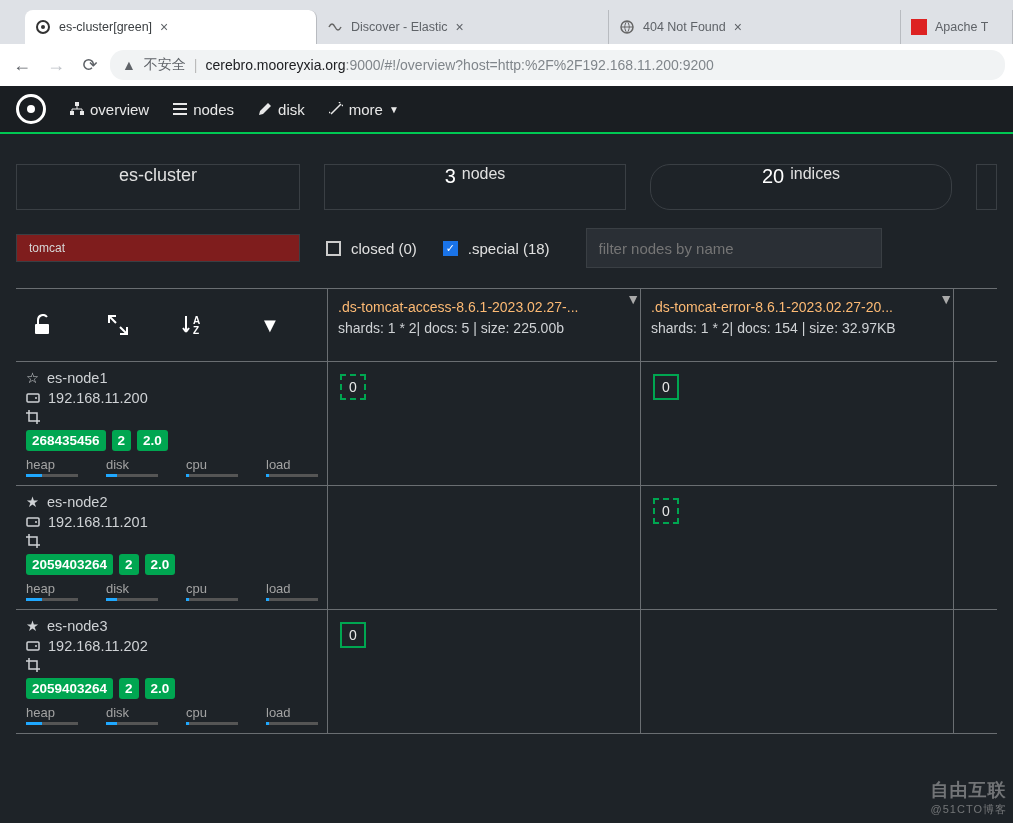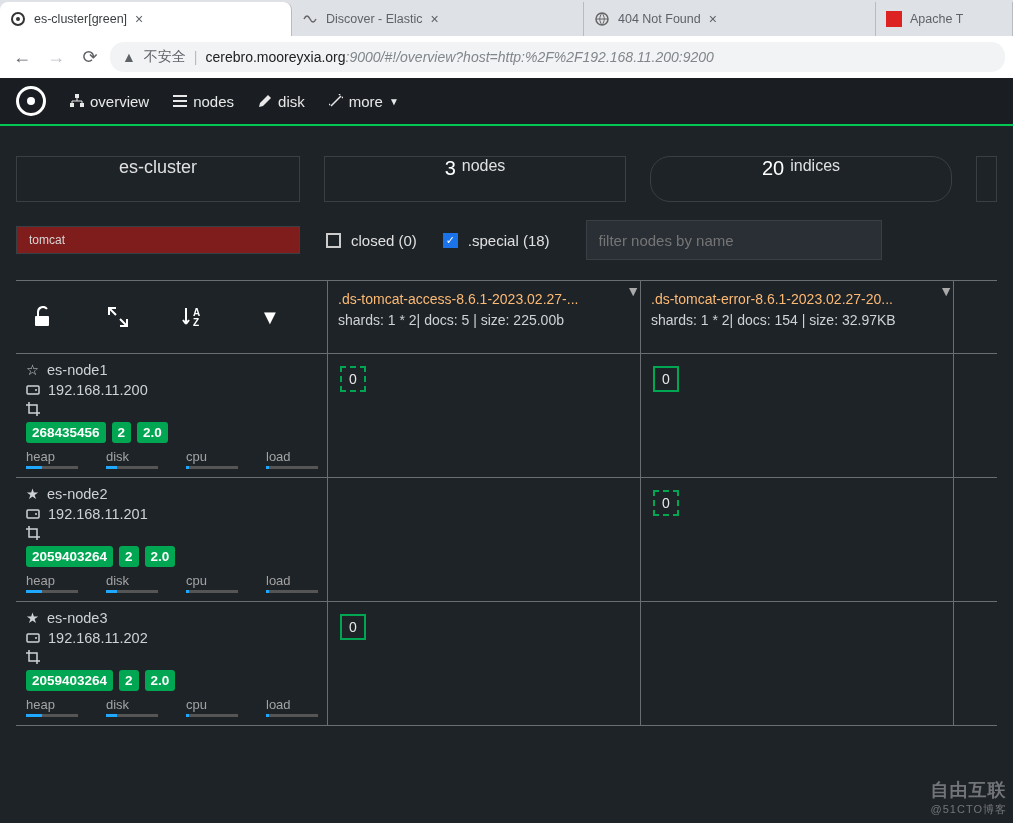--- a/index.html
+++ b/index.html
@@ -1,33 +1,33 @@
 <!DOCTYPE html>
 <html><head>
 <meta charset="utf-8">
 <style>
 * { margin: 0; padding: 0; box-sizing: border-box; font-family: -apple-system, "Segoe UI", Arial, sans-serif; }
 body { background: #fff; width: 1013px; height: 823px; overflow: hidden; }
 
 
-.browser-tabs { display: flex; background: #dee1e6; height: 36px; align-items: flex-end; }
+.browser-tabs { display: flex; background: #dee1e6; height: 44px; align-items: flex-end; padding-left: 25px; }
 .tab { display: flex; align-items: center; height: 34px; padding: 0 10px; font-size: 12.5px; color: #5f6368; border-right: 1px solid #b8bbc0; min-width: 0; }
 .tab.active { background: #fff; border-radius: 8px 8px 0 0; color: #3c4043; }
 .tab .favicon { width: 16px; height: 16px; margin-right: 8px; flex-shrink: 0; }
 .tab .title { white-space: nowrap; overflow: hidden; text-overflow: ellipsis; }
 .tab .close { margin-left: 8px; color: #5f6368; font-size: 14px; }
 
 
 .addr-bar { display: flex; align-items: center; height: 42px; background: #fff; padding: 0 8px; gap: 6px; }
 .nav-btn { width: 28px; height: 28px; display: flex; align-items: center; justify-content: center; color: #5f6368; border-radius: 50%; font-size: 18px; }
 .addr-field { flex: 1; display: flex; align-items: center; background: #f1f3f4; border-radius: 14px; height: 30px; padding: 0 12px; font-size: 14px; color: #202124; gap: 8px; }
 .addr-field .warn { color: #5f6368; }
 .addr-field .insecure { color: #5f6368; }
 .addr-host { color: #202124; }
-.addr-path { color: #80868b; font-style: italic; }
+.addr-path { color: #80868b; }
 
 
 .app { background: #1e2328; color: #d6d6d6; height: calc(823px - 78px); }
 .navbar { display: flex; align-items: center; height: 48px; background: #1a1e22; padding: 0 16px; gap: 24px; border-bottom: 2px solid #00c853; }
 .logo { width: 30px; height: 30px; border: 3px solid #fff; border-radius: 50%; position: relative; }
 .logo::after { content:""; position:absolute; width:8px; height:8px; background:#fff; border-radius:50%; left:50%; top:50%; transform:translate(-50%,-50%); }
 .nav-item { display: flex; align-items: center; gap: 6px; color: #e8e8e8; font-size: 15px; cursor: pointer; }
 .nav-icon { width: 14px; height: 14px; display: inline-flex; }
 
 .stats-row { display: flex; gap: 24px; padding: 30px 16px 18px; }

